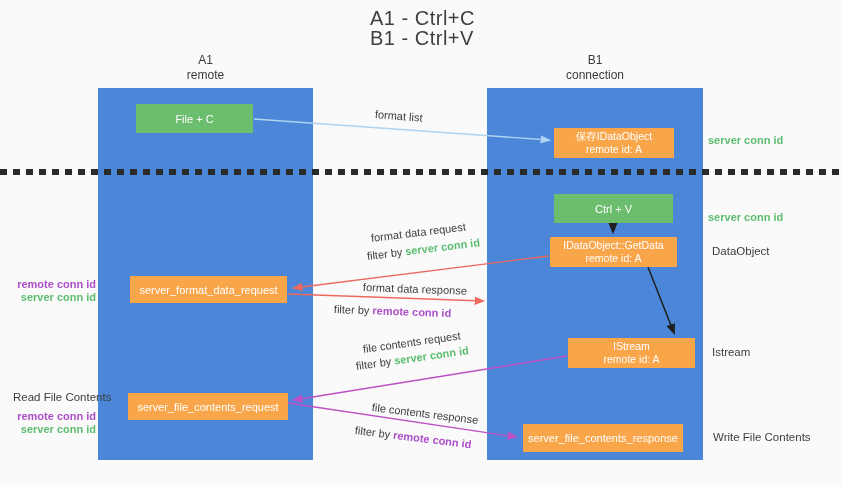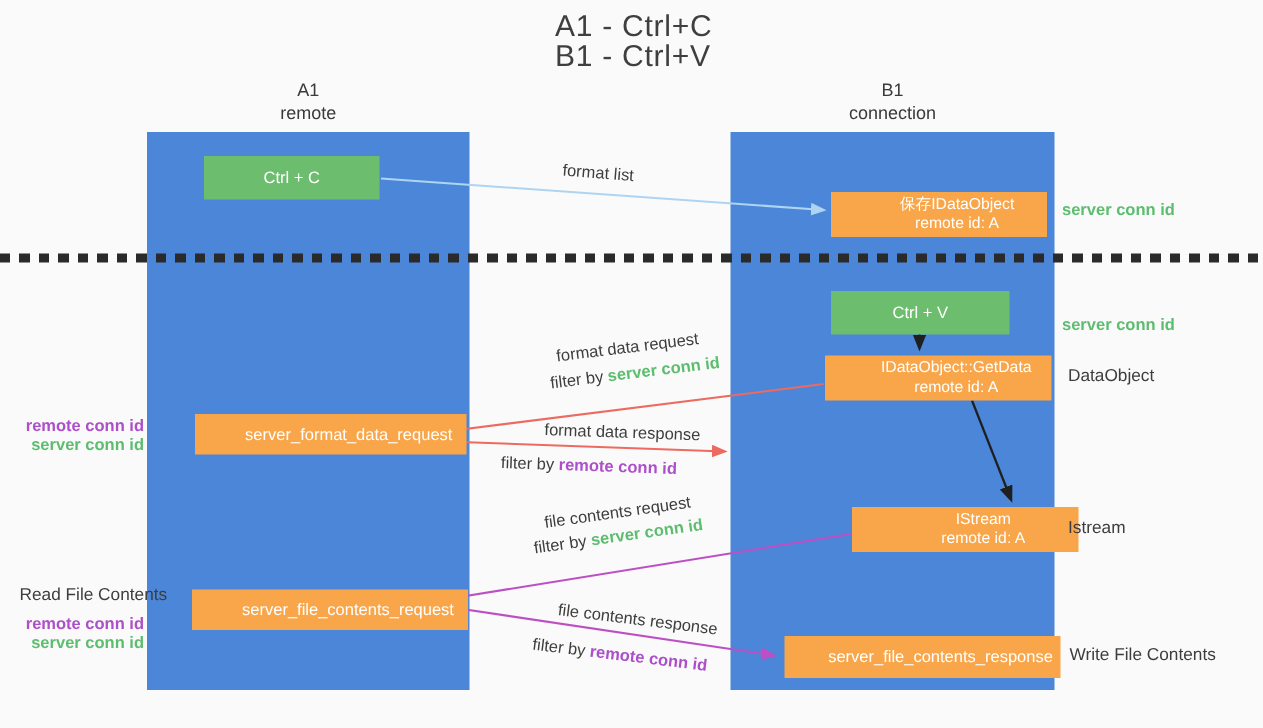--- a/index.html
+++ b/index.html
@@ -22,21 +22,21 @@
     background:repeating-linear-gradient(90deg,#2a2a2a 0 7px,transparent 7px 13px);
   }
   .node {
     position:absolute; display:flex; flex-direction:column;
     align-items:center; justify-content:center;
     color:#ffffff; text-align:center; white-space:nowrap;
   }
   .node.single { font-size:11px; }
   .node.dual { font-size:10.5px; line-height:13px; }
   .green-node { background:#6cbe6e; }
-  .orange-node { background:#f9a64a;padding-left:24px; }
+  .orange-node { background:#f9a64a; }
   .arrow-label {
     position:absolute; font-size:11px; color:#3d3d3d; white-space:nowrap;
     transform-origin:left center;
   }
   .side-label { position:absolute; font-size:11.5px; color:#3d3d3d; white-space:nowrap; }
   .kw { font-weight:bold; margin-left:3px; }
   .kw-green { color:#5dbd6f; }
   .kw-purple { color:#ad4fc9; }
   .left-block {
     position:absolute; left:0; width:96px; text-align:right;
@@ -88,21 +88,21 @@
     <path d="M254,119 L549,140" stroke="#aed4f2" stroke-width="1.4" fill="none" marker-end="url(#m-blue)"></path>
     <path d="M613,208 L613,232" stroke="#1f1f1f" stroke-width="1.5" fill="none" marker-end="url(#m-black)"></path>
     <path d="M549,256 L294,288" stroke="#ec6a5f" stroke-width="1.4" fill="none" marker-end="url(#m-red)"></path>
     <path d="M288,294 L483,301" stroke="#ec6a5f" stroke-width="1.4" fill="none" marker-end="url(#m-red)"></path>
     <path d="M648,267 L674,333" stroke="#1f1f1f" stroke-width="1.5" fill="none" marker-end="url(#m-black)"></path>
     <path d="M567,356 L294,400" stroke="#bd4fc4" stroke-width="1.4" fill="none" marker-end="url(#m-magenta)"></path>
     <path d="M288,403 L516,437" stroke="#bd4fc4" stroke-width="1.4" fill="none" marker-end="url(#m-magenta)"></path>
   </svg>
 
   <div class="node single green-node" style="left:136px;top:104px;width:117px;height:29px">
-    <span>Ctrl + C</span>
+    <span>File + C</span>
   </div>
 
   <div class="node dual orange-node" style="left:554px;top:128px;width:120px;height:30px">
     <div>保存IDataObject</div>
     <div>remote id: A</div>
   </div>
 
   <div class="node single green-node" style="left:554px;top:194px;width:119px;height:29px">
     <span>Ctrl + V</span>
   </div>

